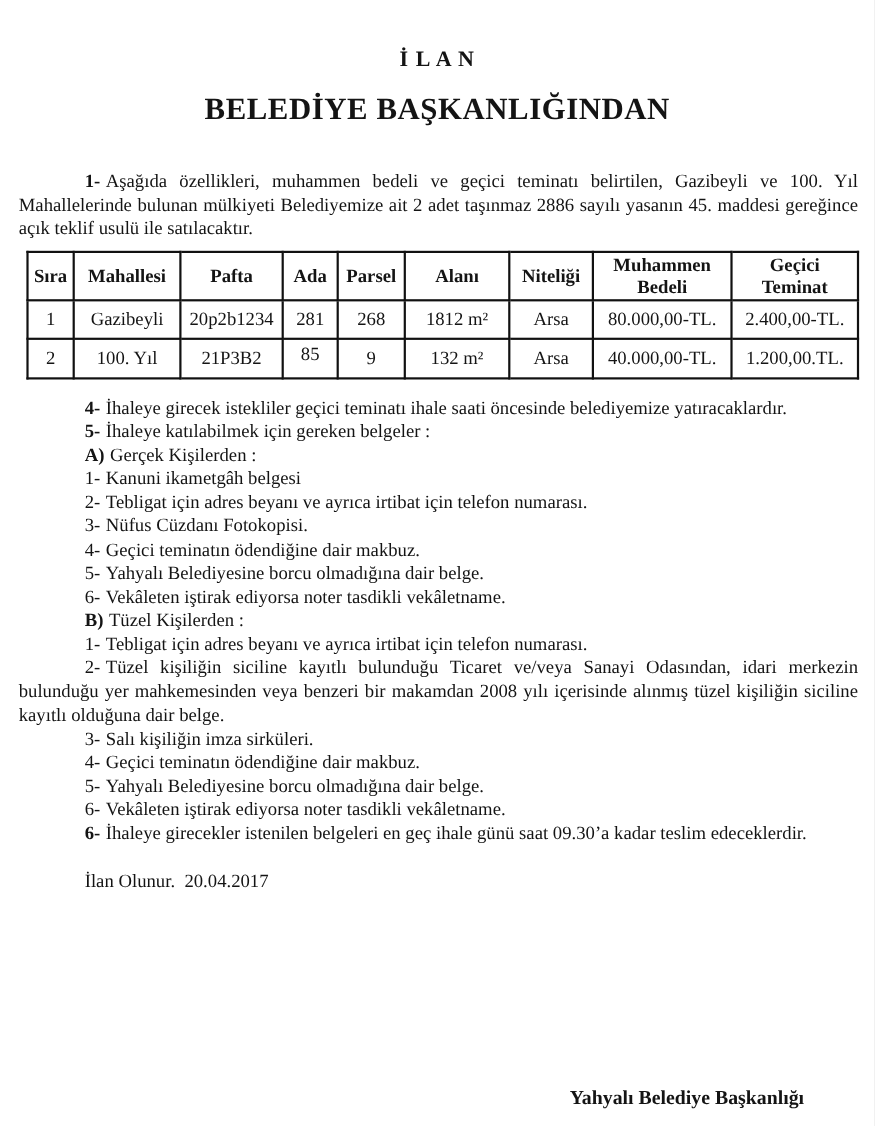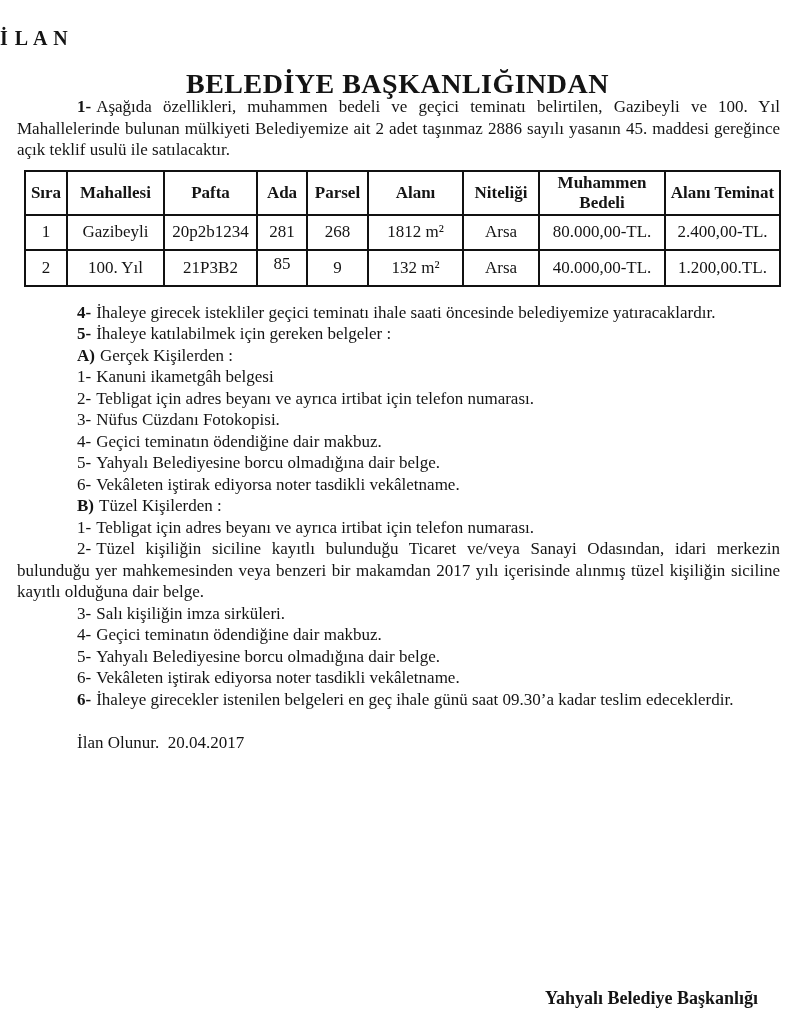--- a/index.html
+++ b/index.html
@@ -9,43 +9,43 @@
     height: 1024px;
     margin: 0 auto;
     background: #ffffff;
     color: #141414;
     font-family: "Liberation Serif", "DejaVu Serif", serif;
     font-size: 17px;
     line-height: 21.5px;
     overflow: hidden;
   }
   .doc-title {
-    margin: 0;
+    margin: 16px;
     padding-top: 26px;
-    text-align: left;
+    text-align: center;
     font-size: 20px;
     line-height: 24px;
     font-weight: 700;
     letter-spacing: 1px;
   }
   .doc-subtitle {
     margin: 21px 0 0 0;
     text-align: center;
     font-size: 28px;
     line-height: 25px;
     font-weight: 700;
     letter-spacing: 0.5px;
   }
   .body-col { padding: 0 15px 0 17px; }
   .clause {
     margin: 0;
     text-align: justify;
     text-indent: 60px;
   }
-  .intro { }
+  .intro { margin-top: 42px; }
   .lead { margin-right: 5px; }
   .lead.bold { font-weight: 700; }
   table.lots {
     border-collapse: collapse;
     table-layout: fixed;
     width: 755px;
     margin: 9px 0 0 7px;
   }
   table.lots th, table.lots td {
     border: 2px solid #111111;
@@ -68,21 +68,21 @@
   }
   .clause-list { margin-top: 15px; }
   .publish-line {
     margin: 22px 0 0 0;
     text-indent: 60px;
     white-space: pre-wrap;
   }
   .signature {
     position: absolute;
     top: 988px;
-    right: 37px;
+    right: 64px;
     margin: 0;
     font-weight: 700;
     font-size: 18px;
   }
 </style>
 </head>
 <body>
 
 <div class="page">
 
@@ -108,21 +108,21 @@
       <thead>
         <tr>
           <th>Sıra</th>
           <th>Mahallesi</th>
           <th>Pafta</th>
           <th>Ada</th>
           <th>Parsel</th>
           <th>Alanı</th>
           <th>Niteliği</th>
           <th>Muhammen Bedeli</th>
-          <th>Alanı Teminat</th>
+          <th>Geçici Teminat</th>
         </tr>
       </thead>
       <tbody>
         <tr>
           <td>1</td>
           <td>Gazibeyli</td>
           <td>20p2b1234</td>
           <td>281</td>
           <td>268</td>
           <td>1812 m²</td>
@@ -162,21 +162,21 @@
   <p class="clause"><span class="lead">4-</span><span>Geçici teminatın ödendiğine dair makbuz.</span></p>
 
   <p class="clause"><span class="lead">5-</span><span>Yahyalı Belediyesine borcu olmadığına dair belge.</span></p>
 
   <p class="clause"><span class="lead">6-</span><span>Vekâleten iştirak ediyorsa noter tasdikli vekâletname.</span></p>
 
   <p class="clause"><span class="lead bold">B)</span><span>Tüzel Kişilerden :</span></p>
 
   <p class="clause"><span class="lead">1-</span><span>Tebligat için adres beyanı ve ayrıca irtibat için telefon numarası.</span></p>
 
-  <p class="clause"><span class="lead">2-</span><span>Tüzel kişiliğin siciline kayıtlı bulunduğu Ticaret ve/veya Sanayi Odasından, idari merkezin bulunduğu yer mahkemesinden veya benzeri bir makamdan 2017 yılı içerisinde alınmış tüzel kişiliğin siciline kayıtlı olduğuna dair belge.</span></p>
+  <p class="clause"><span class="lead">2-</span><span>Tüzel kişiliğin siciline kayıtlı bulunduğu Ticaret ve/veya Sanayi Odasından, idari merkezin bulunduğu yer mahkemesinden veya benzeri bir makamdan 2008 yılı içerisinde alınmış tüzel kişiliğin siciline kayıtlı olduğuna dair belge.</span></p>
 
   <p class="clause"><span class="lead">3-</span><span>Salı kişiliğin imza sirküleri.</span></p>
 
   <p class="clause"><span class="lead">4-</span><span>Geçici teminatın ödendiğine dair makbuz.</span></p>
 
   <p class="clause"><span class="lead">5-</span><span>Yahyalı Belediyesine borcu olmadığına dair belge.</span></p>
 
   <p class="clause"><span class="lead">6-</span><span>Vekâleten iştirak ediyorsa noter tasdikli vekâletname.</span></p>
 
   <p class="clause"><span class="lead bold">6-</span><span>İhaleye girecekler istenilen belgeleri en geç ihale günü saat 09.30’a kadar teslim edeceklerdir.</span></p>

